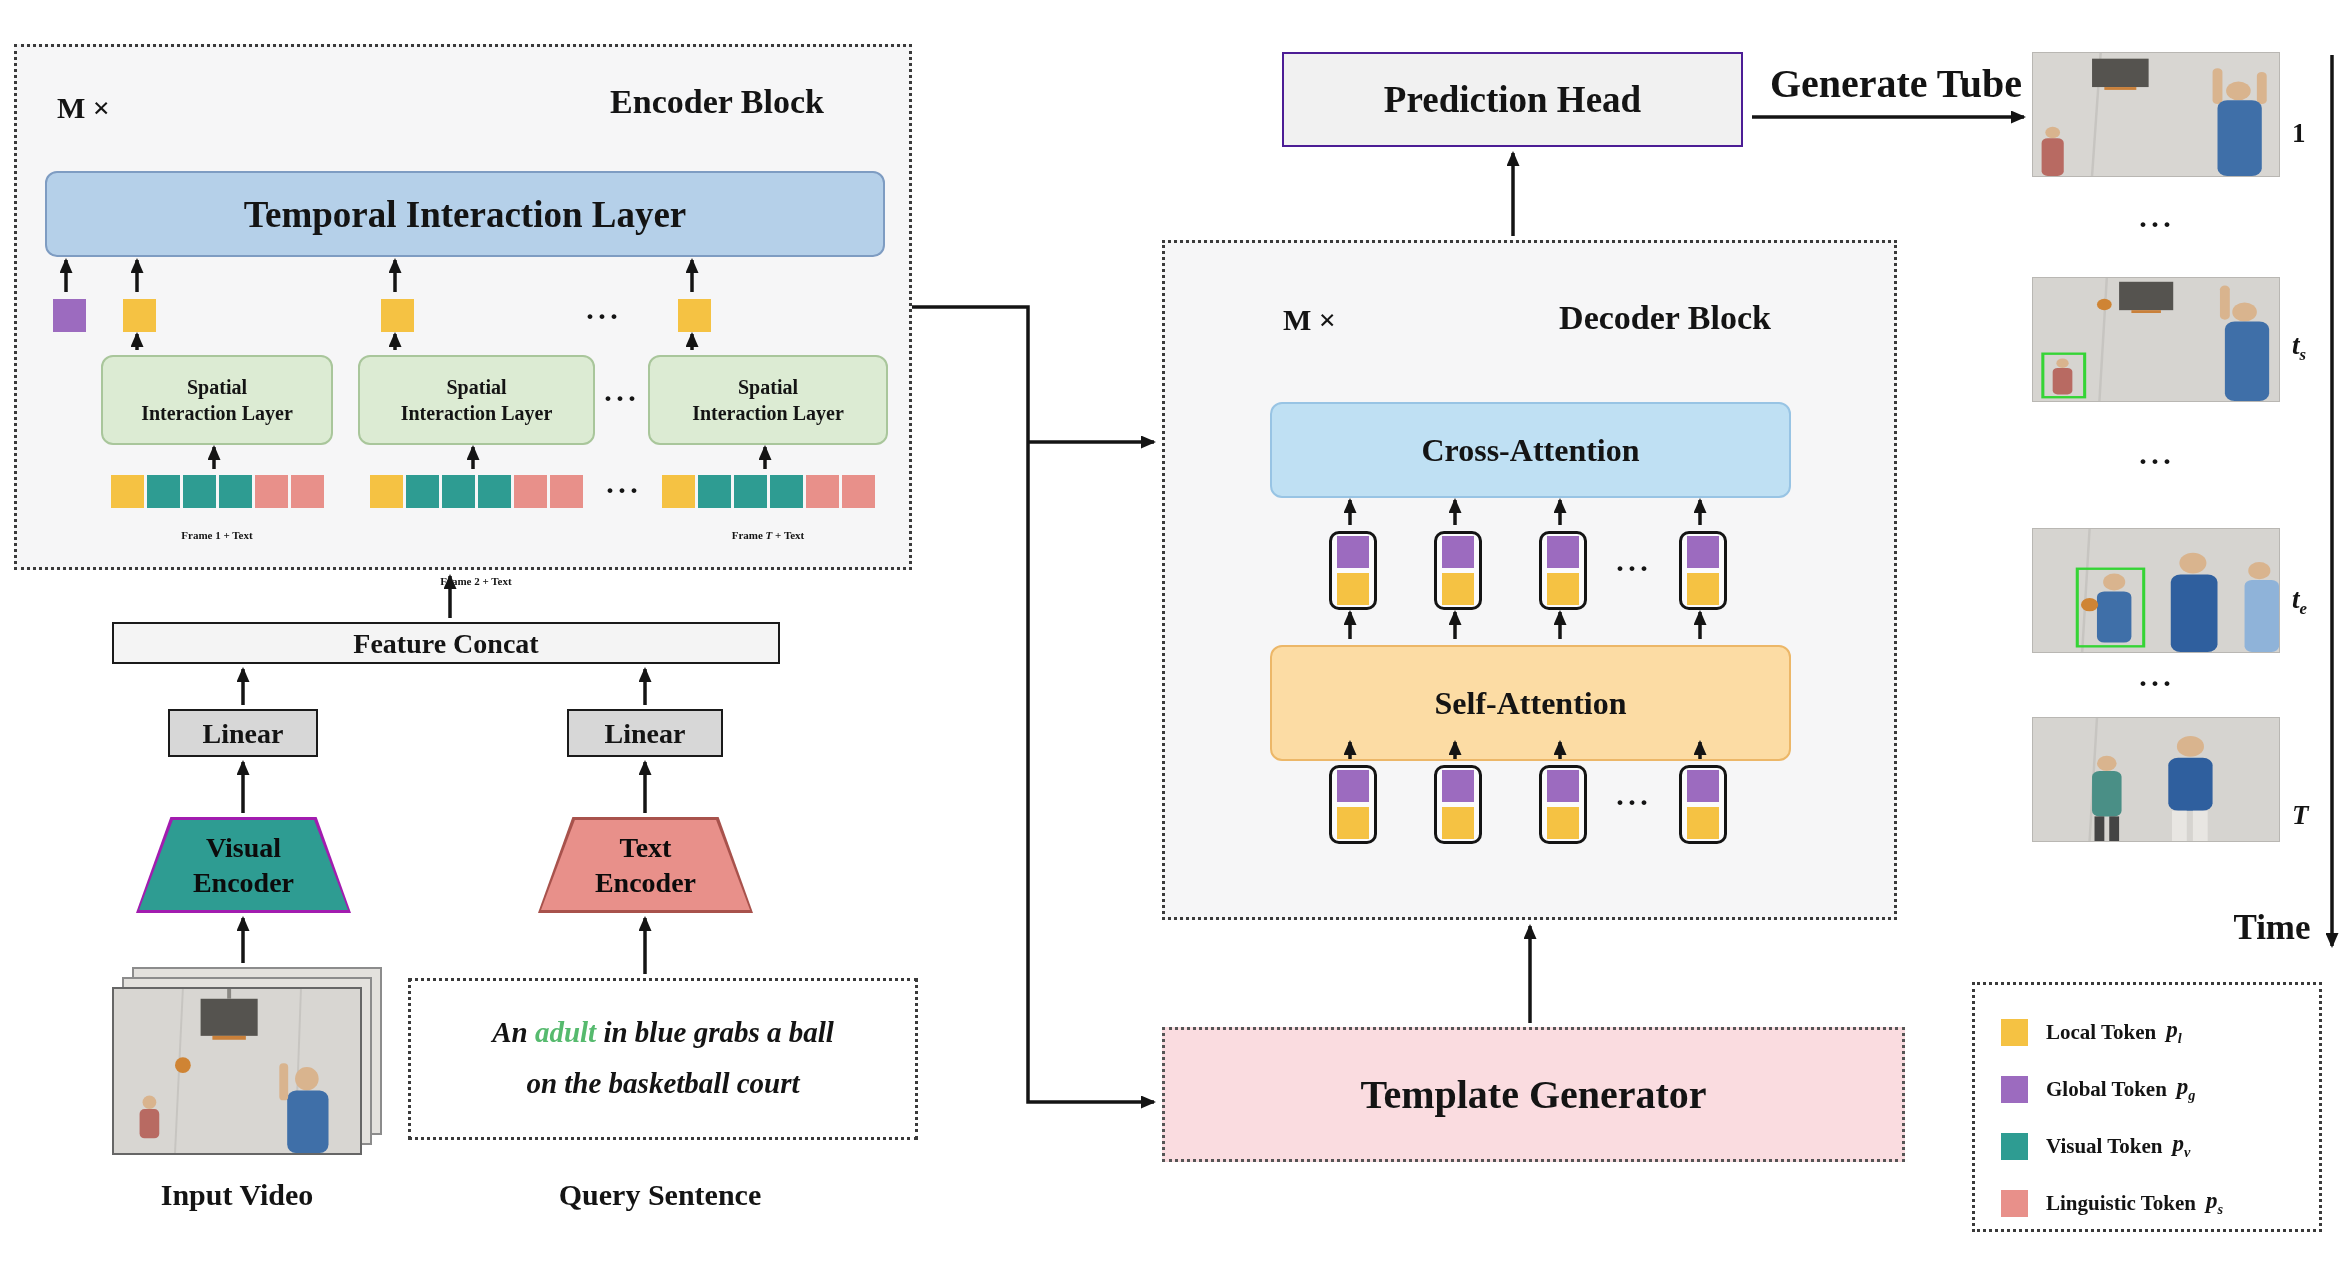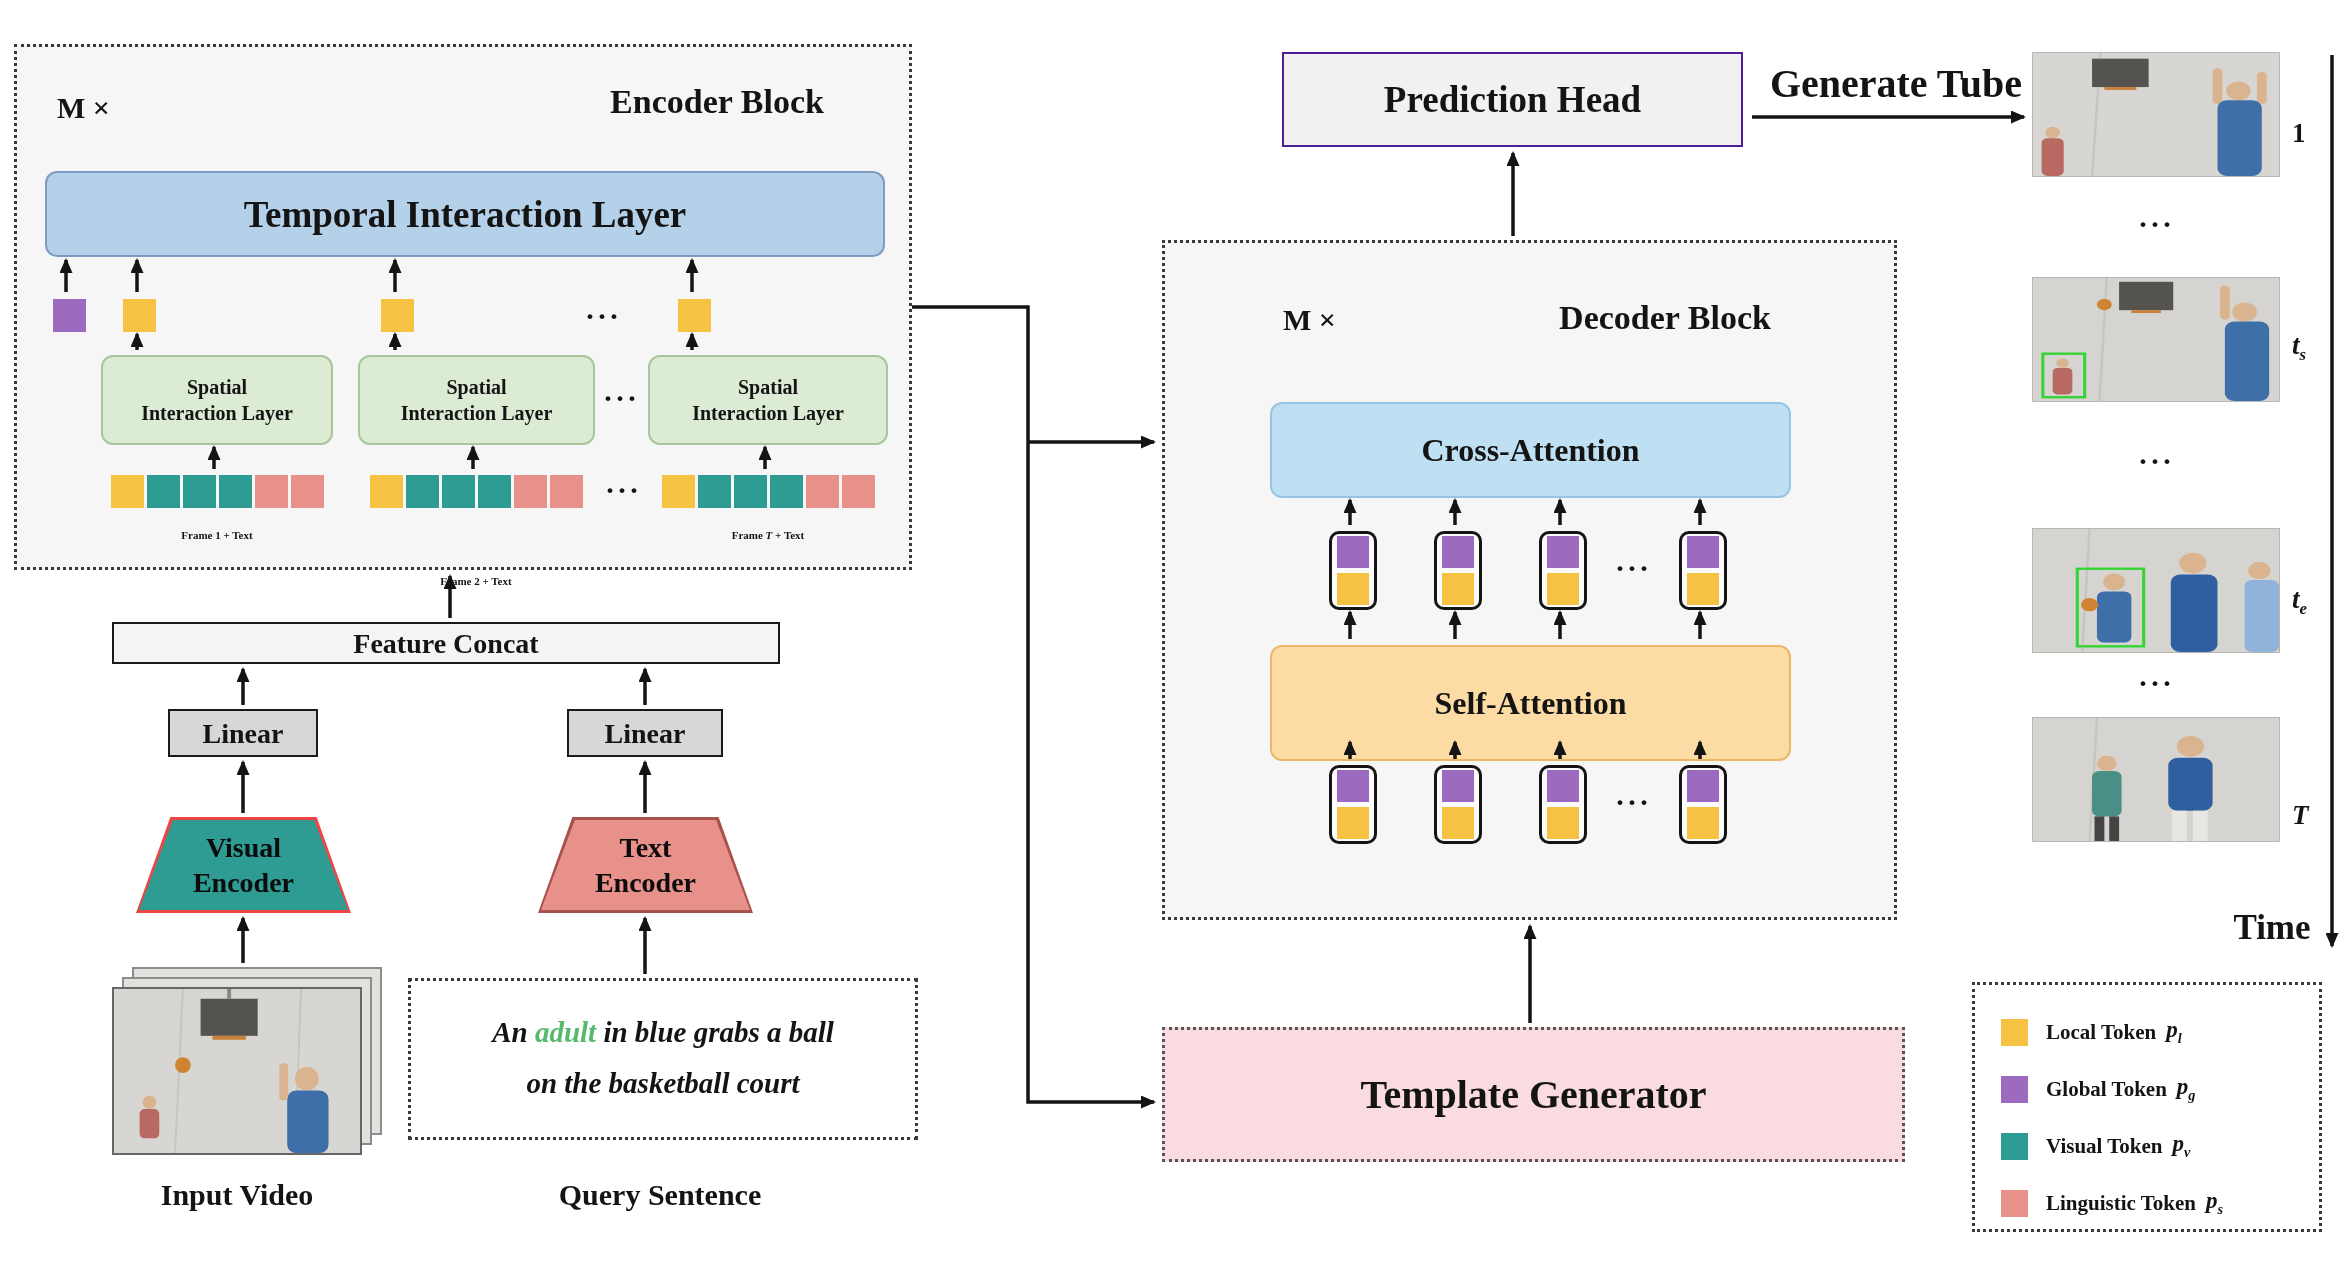--- a/index.html
+++ b/index.html
@@ -133,21 +133,21 @@
     <span>Feature Concat</span>
   </div>
 
   <div class="abs linear" style="left:168px;top:709px;width:150px;height:48px;">
     <span>Linear</span>
   </div>
   <div class="abs linear" style="left:567px;top:709px;width:156px;height:48px;">
     <span>Linear</span>
   </div>
 
-  <div class="abs trap" style="left:136px;top:817px;width:215px;height:96px;background:#ef4444;">
+  <div class="abs trap" style="left:136px;top:817px;width:215px;height:96px;background:#a21caf;">
     <div class="trap-inner" style="background-color: rgb(46, 156, 146);">
       <div>Visual</div>
       <div>Encoder</div>
     </div>
   </div>
   <div class="abs trap" style="left:538px;top:817px;width:215px;height:96px;background:#a8524c;">
     <div class="trap-inner" style="background-color: rgb(232, 144, 138);">
       <div>Text</div>
       <div>Encoder</div>
     </div>

